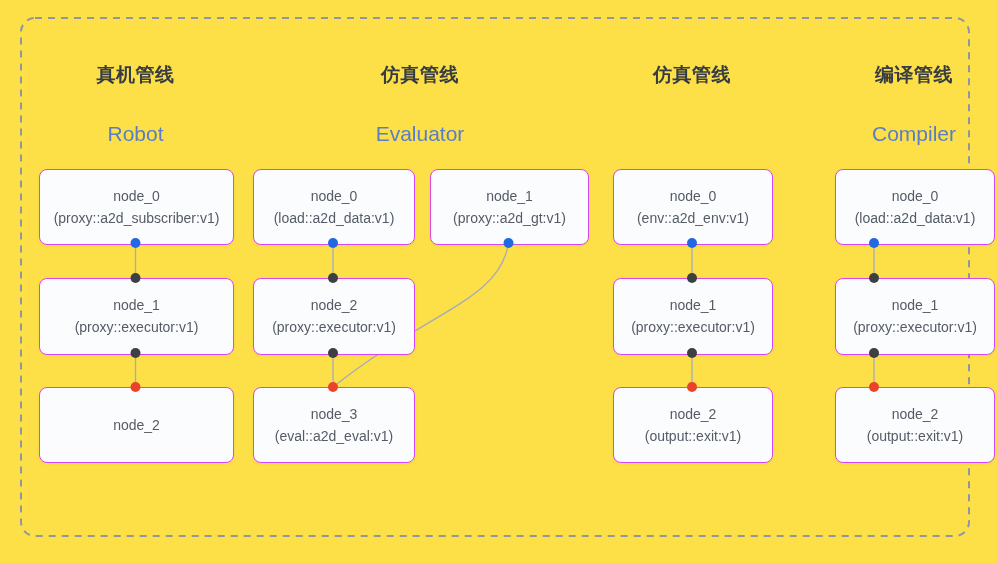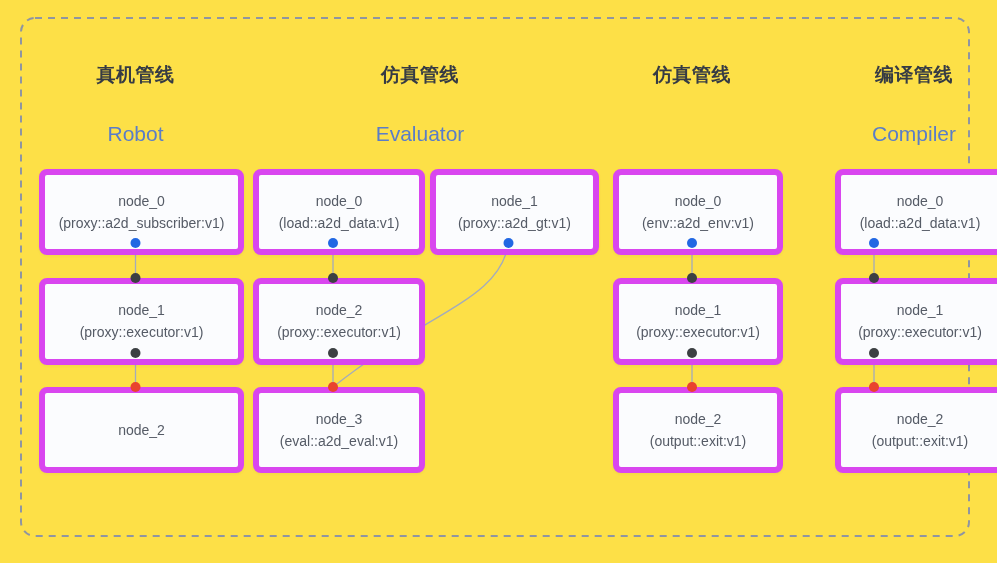--- a/index.html
+++ b/index.html
@@ -16,21 +16,21 @@
     left: 0; top: 0;
     width: 997px; height: 563px;
     pointer-events: none;
   }
   .wires { z-index: 1; }
   .dots  { z-index: 3; }
   .node {
     position: absolute;
     z-index: 2;
     background: #fbfcfe;
-    border: 6px solid #d946ef;
+    border: 1px solid #d946ef;
     border-radius: 8px;
     box-shadow: 0 1px 3px rgba(40,60,100,0.06);
     display: flex;
     flex-direction: column;
     align-items: center;
     justify-content: center;
     gap: 1px;
   }
   .node-title, .node-sub {
     font-size: 14px;

